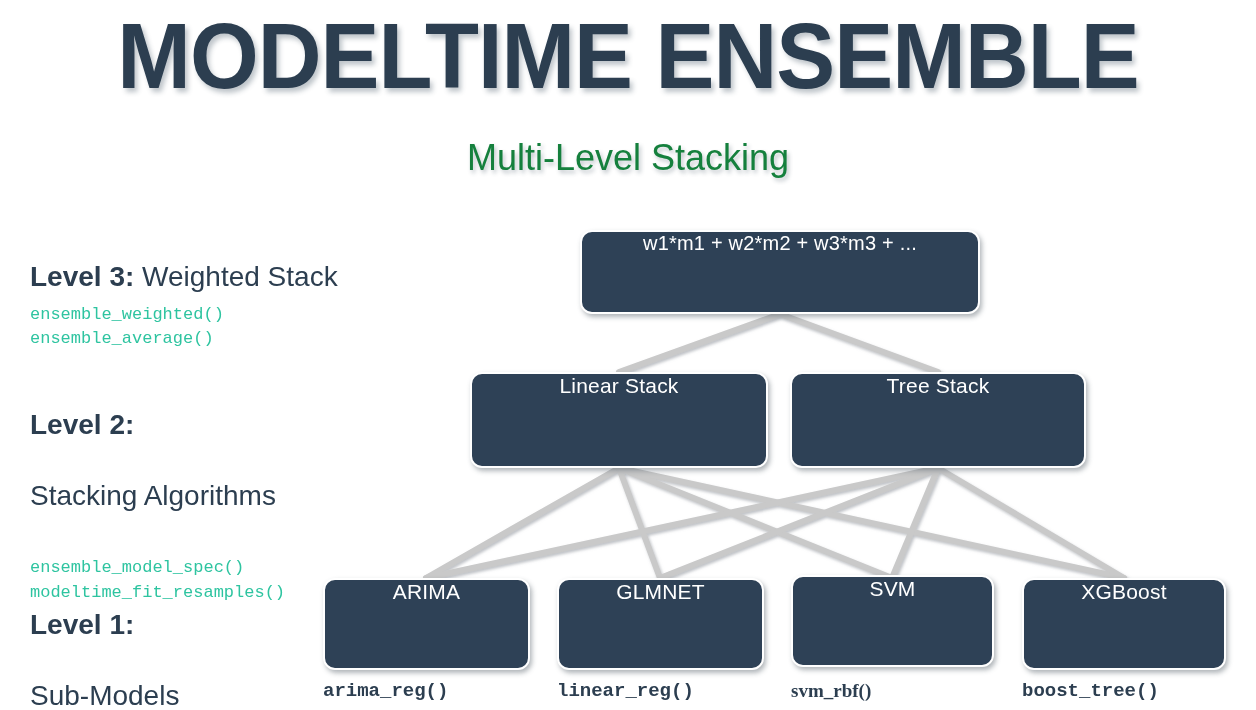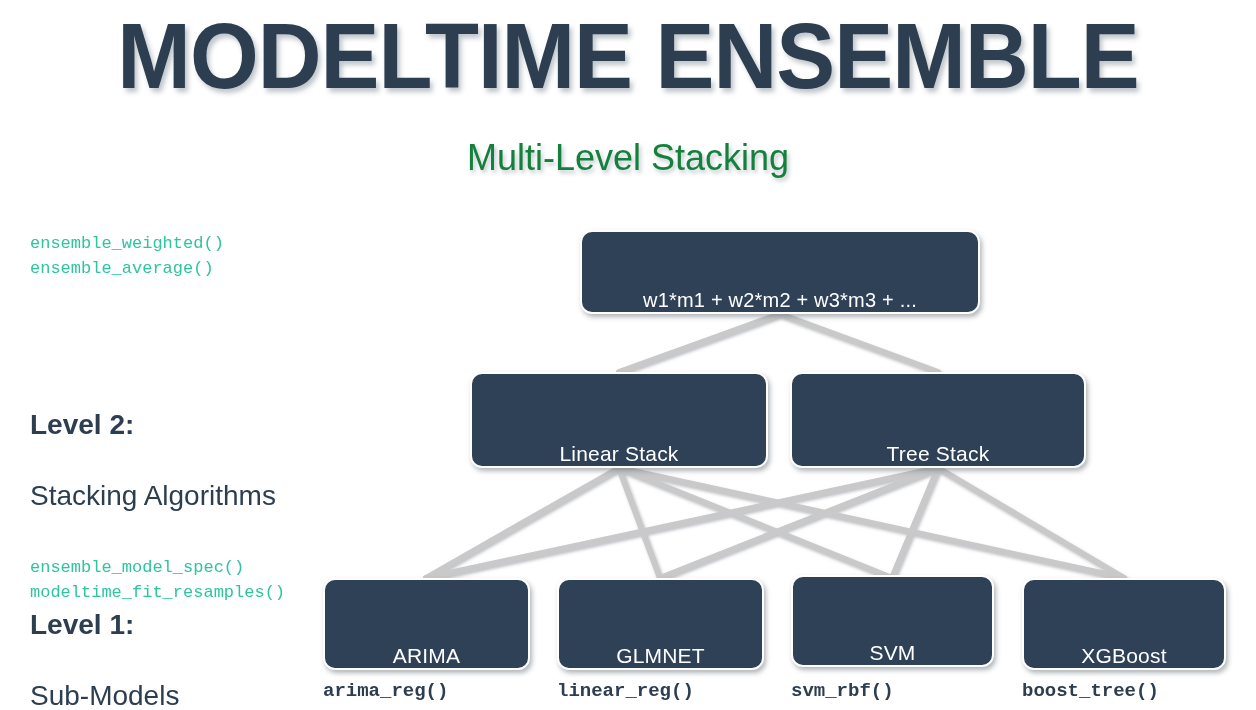--- a/index.html
+++ b/index.html
@@ -57,21 +57,21 @@
   
   .node {
     position: absolute;
     z-index: 2;
     background: #2e4156;
     border: 2px solid #ffffff;
     border-radius: 12px;
     box-shadow: 2px 3px 5px rgba(80,90,100,0.45);
     color: #ffffff;
     display: flex;
-    align-items: flex-end;
+    align-items: flex-start;
     justify-content: center;
     box-sizing: border-box;
     text-align: center;
   }
   .node-label {
     font-size: 21px;
     font-weight: normal;
     color: #ffffff;
     letter-spacing: 0.2px;
   }
@@ -95,21 +95,21 @@
     position: absolute;
     z-index: 2;
     font-family: "Liberation Mono", "DejaVu Sans Mono", monospace;
     font-size: 19px;
     font-weight: bold;
     color: #2c3e50;
     top: 680px;
   }
   #fn-0 { left: 323px; width: 207px; }
   #fn-1 { left: 557px; width: 207px; }
-  #fn-2 { left: 791px; width: 203px; }
+  #fn-2 { left: 791px; width: 203px; font-family: Liberation Serif, serif; }
   #fn-3 { left: 1022px; width: 204px; }
 
   
   .level-legend {
     position: absolute;
     z-index: 2;
     left: 30px;
     width: 420px;
   }
   #legend-3 { top: 224px; }
@@ -163,20 +163,23 @@
     <line x1="619" y1="468" x2="1124" y2="578"></line>
 
     <line x1="938" y1="468" x2="426" y2="578"></line>
     <line x1="938" y1="468" x2="660" y2="578"></line>
     <line x1="938" y1="468" x2="892" y2="578"></line>
     <line x1="938" y1="468" x2="1124" y2="578"></line>
   </g>
 </svg>
 
 <div class="level-legend" id="legend-3">
+  <div class="legend-heading">
+    <span class="lvl">Level 3:</span><span class="desc"> Weighted Stack</span>
+  </div>
   <div class="legend-code">
     <div>ensemble_weighted()</div>
     <div>ensemble_average()</div>
   </div>
 </div>
 
 <div class="level-legend" id="legend-2">
   <div class="legend-heading">
     <div class="lvl">Level 2:</div>
     <div class="desc">Stacking Algorithms</div>

